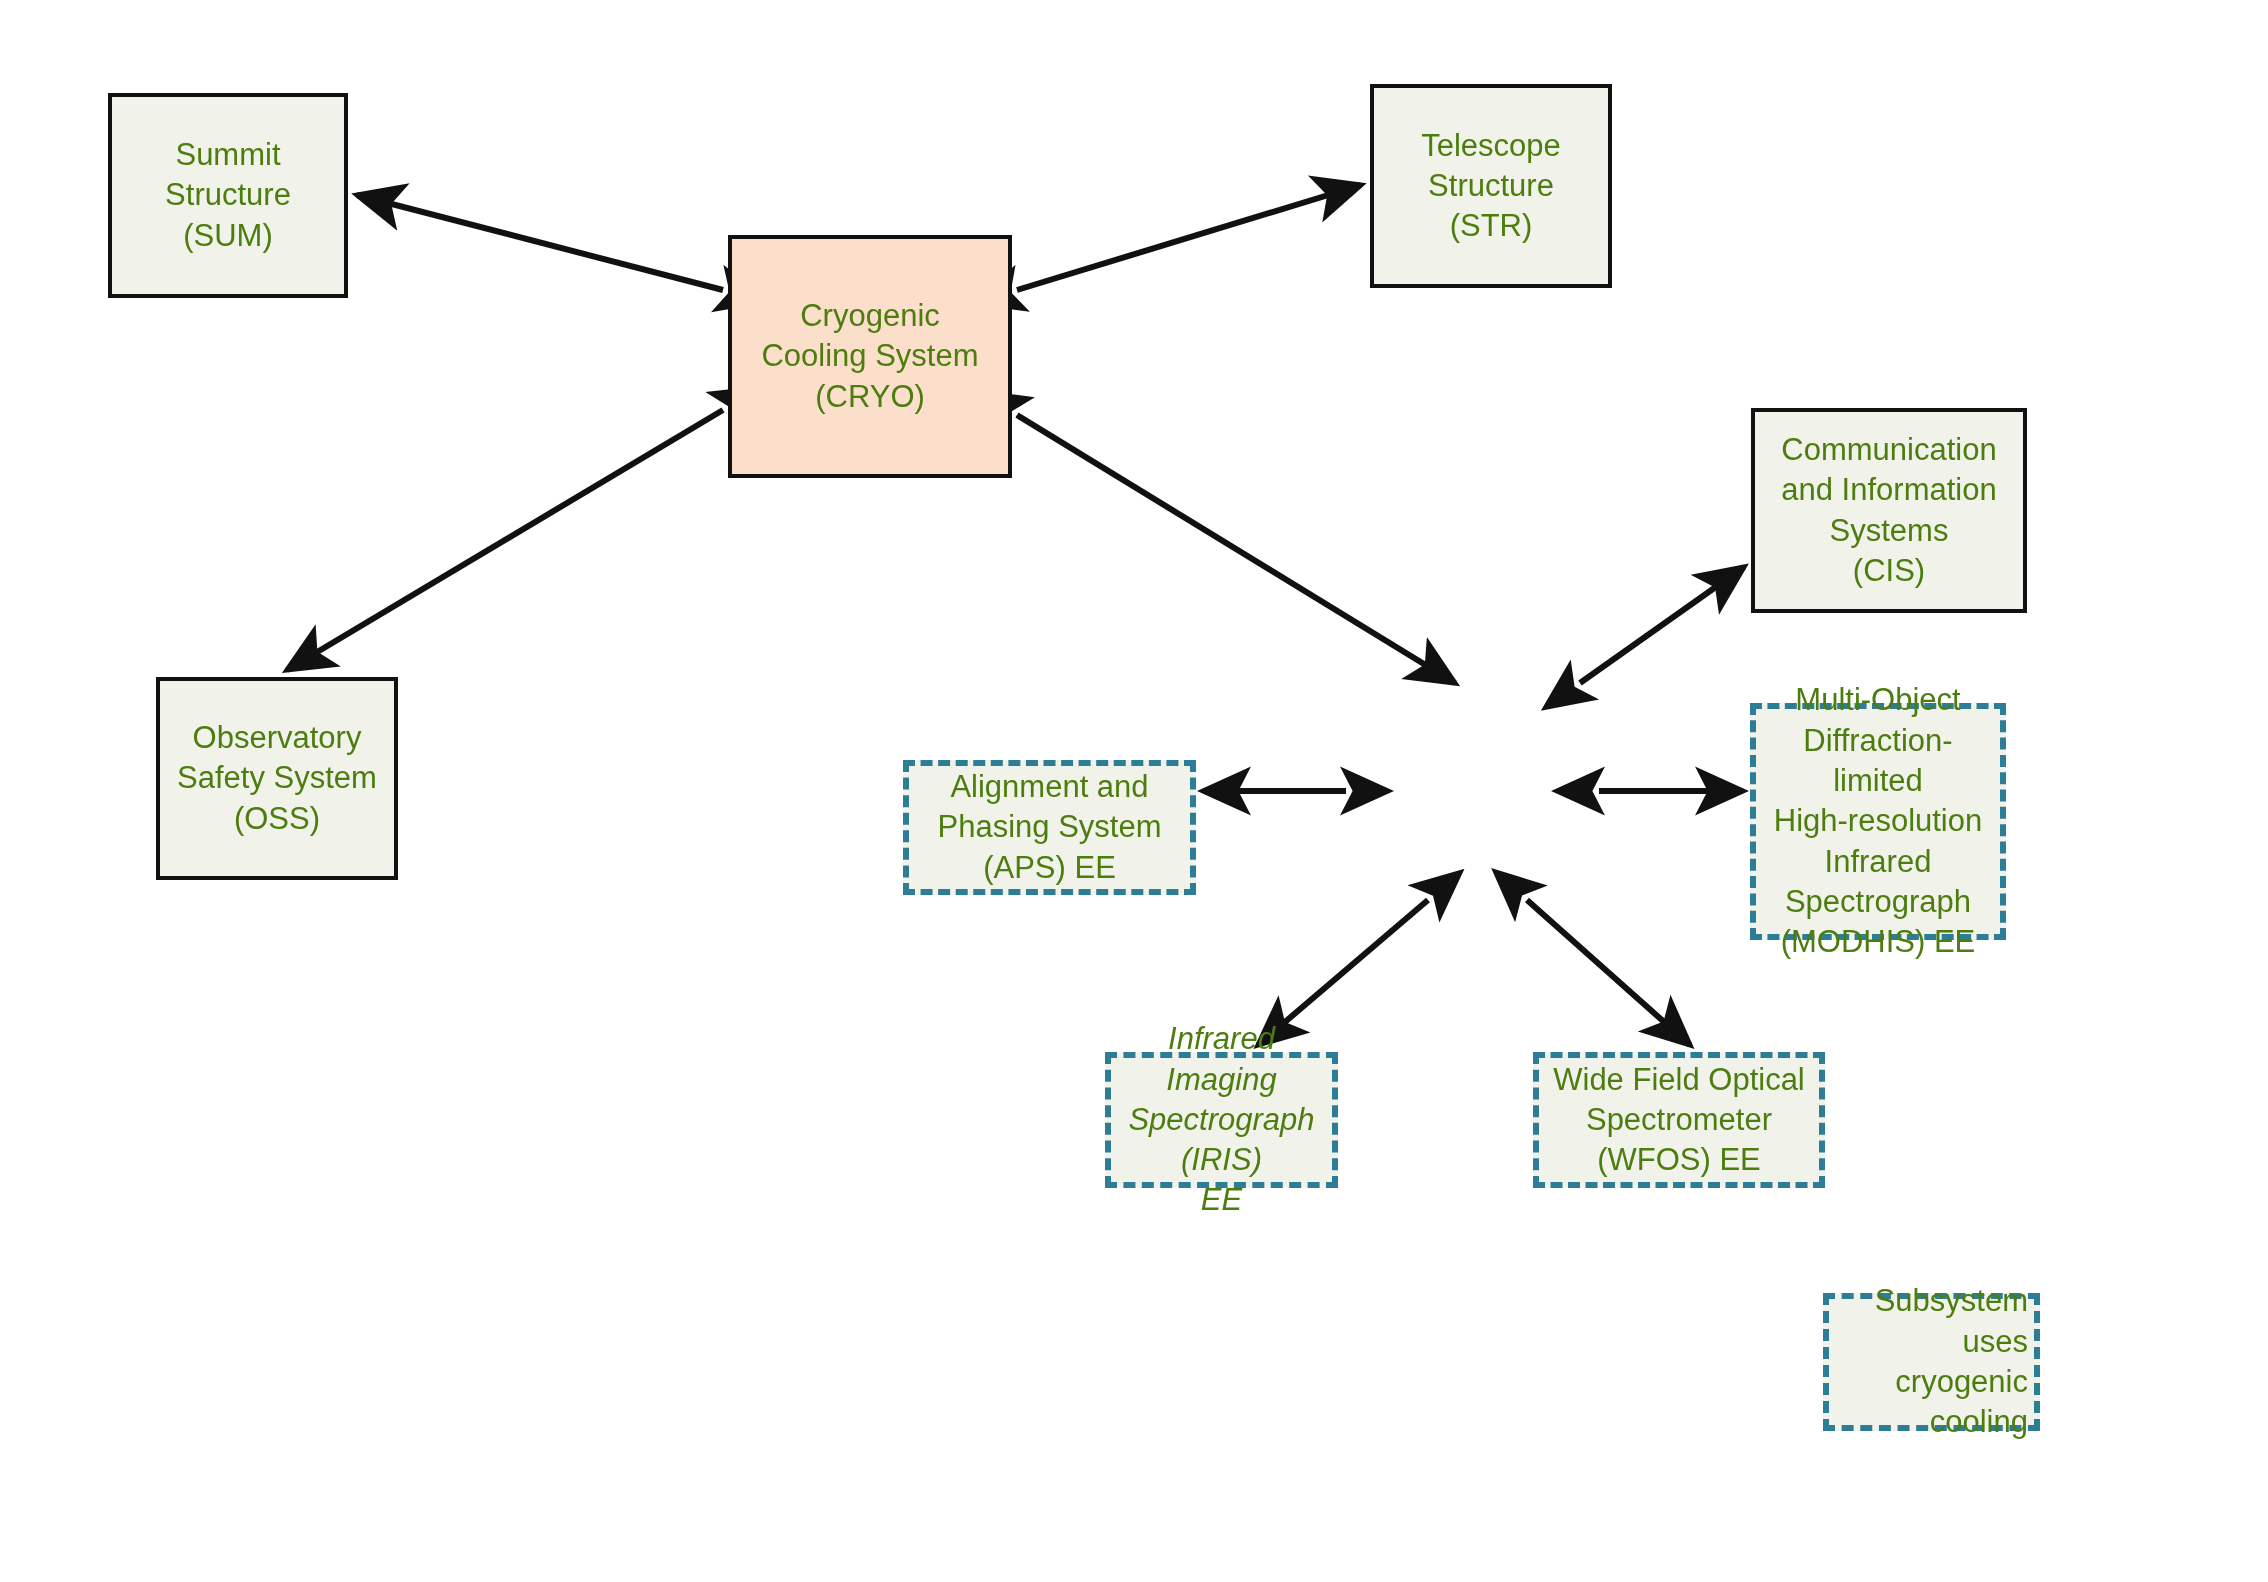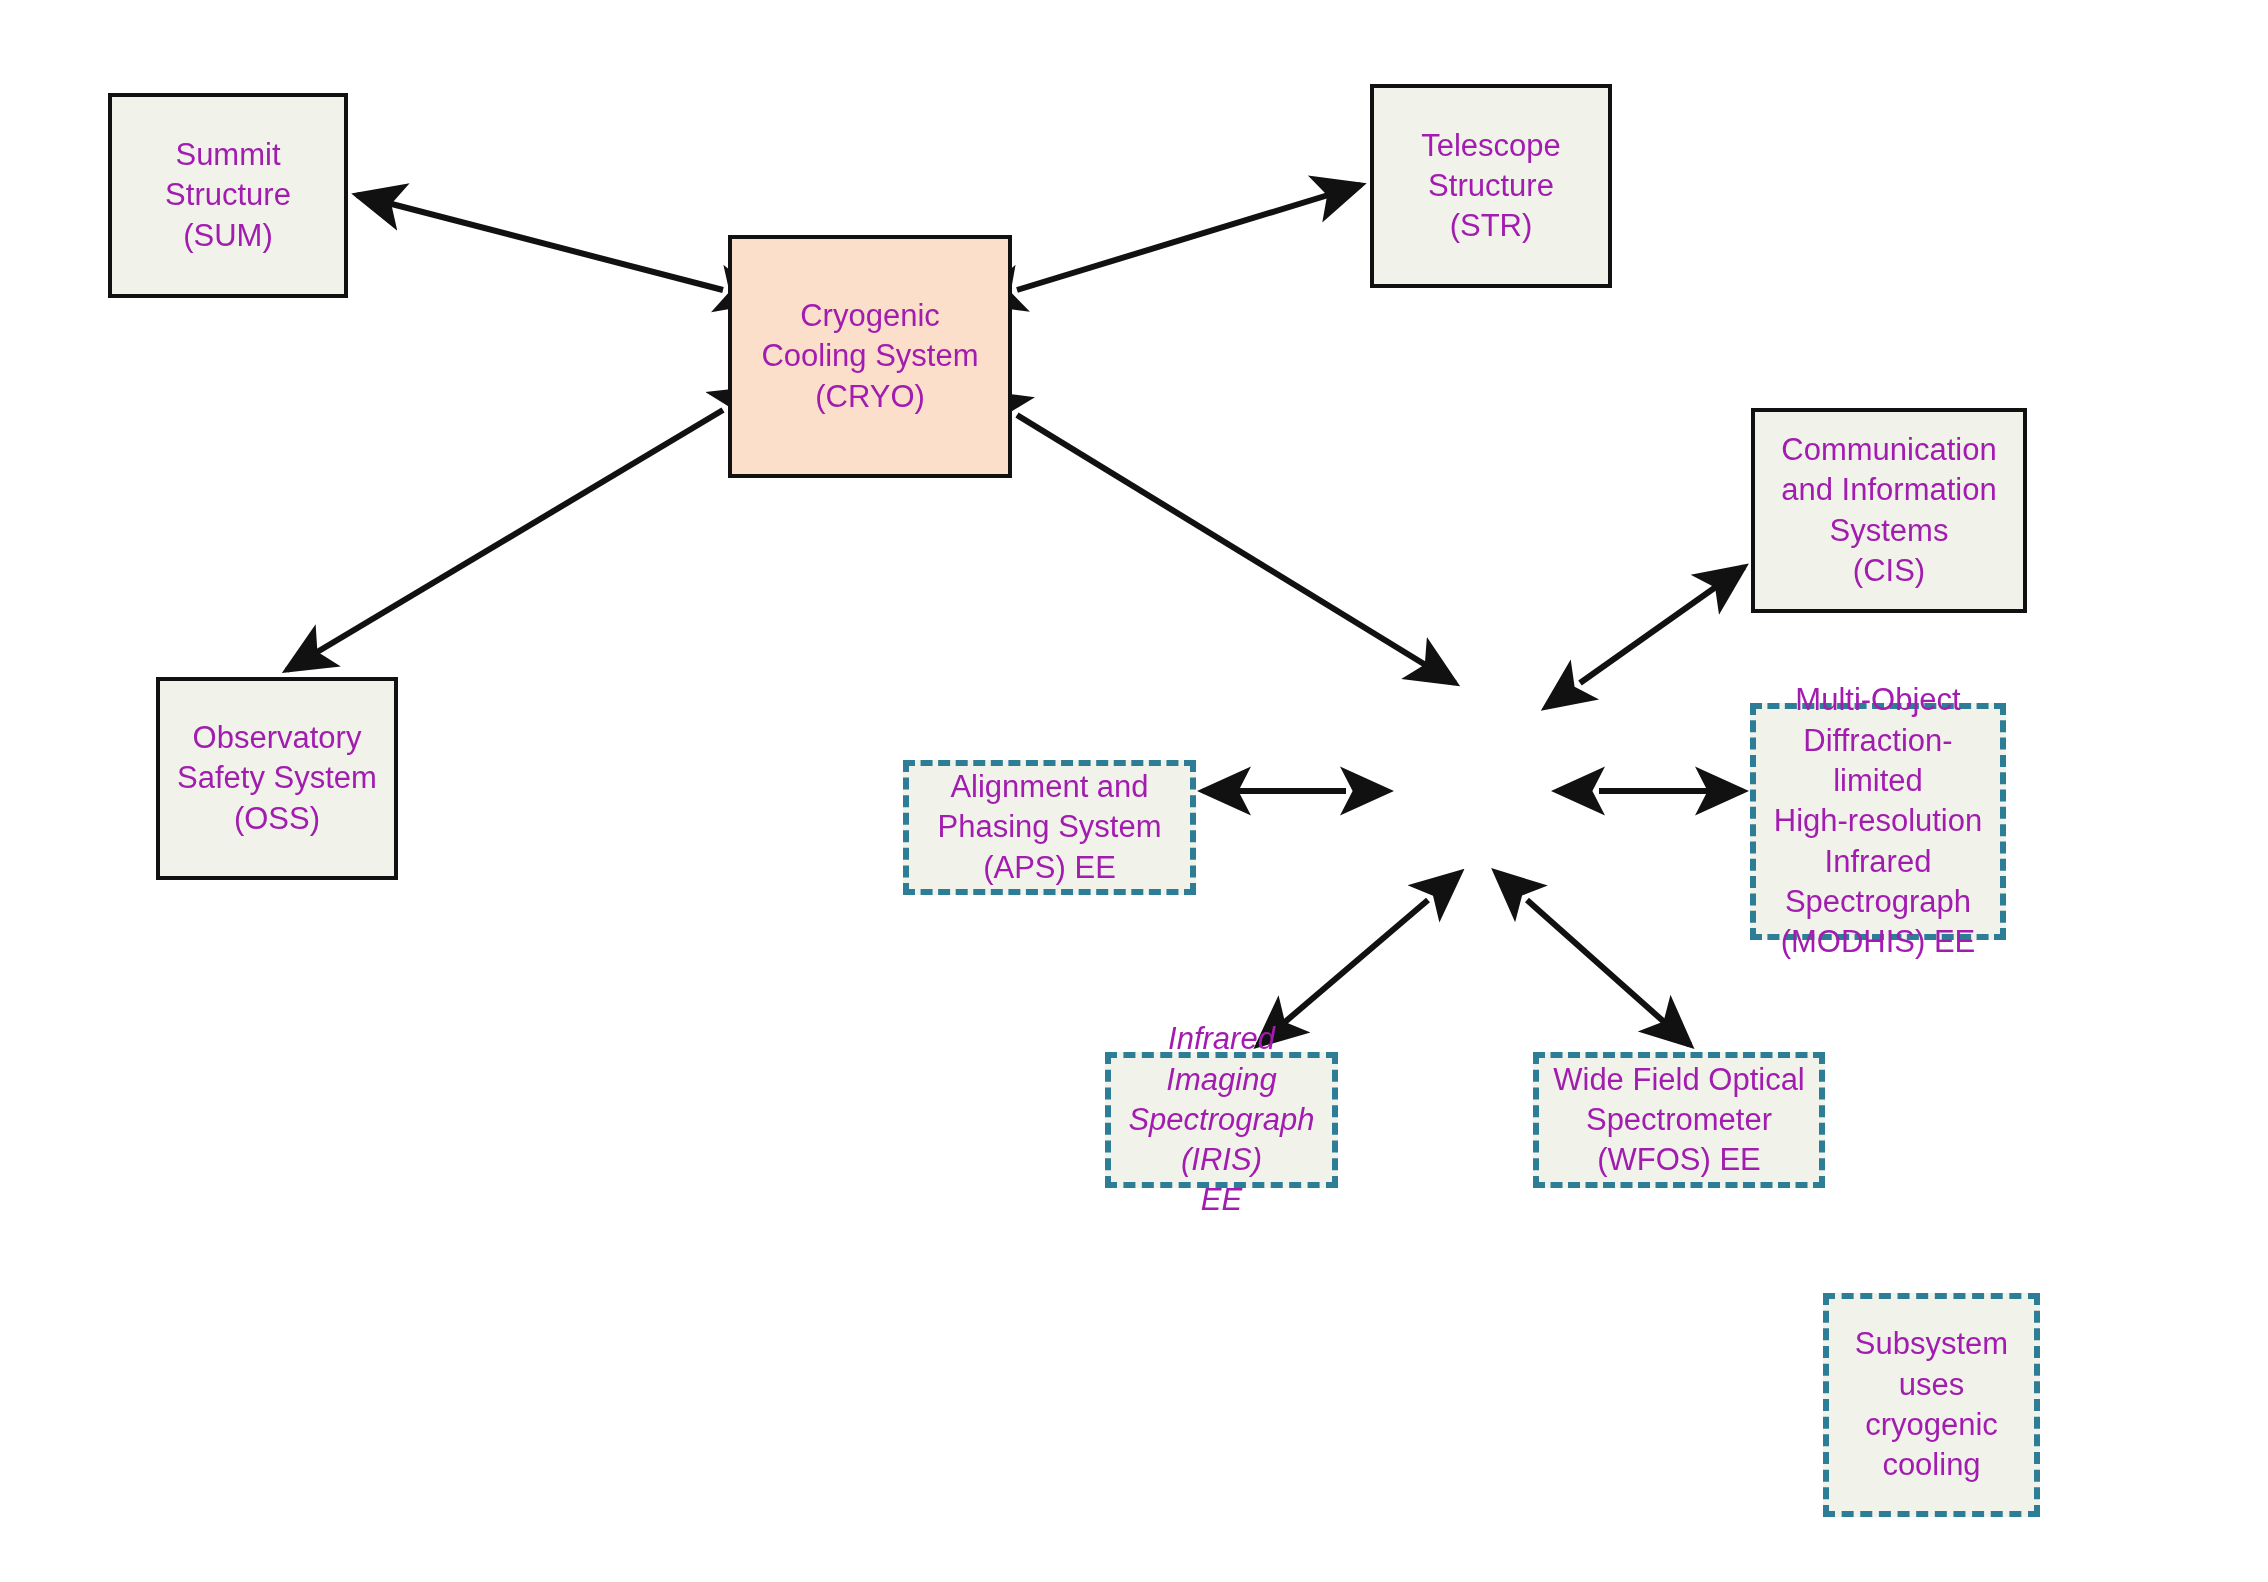--- a/index.html
+++ b/index.html
@@ -23,21 +23,21 @@
     height: 1582px;
     pointer-events: none;
   }
   .node {
     position: absolute;
     box-sizing: border-box;
     display: flex;
     align-items: center;
     justify-content: center;
     text-align: center;
-    color: #a21caf;
+    color: #4d7c0f;
     font-size: 31px;
     line-height: 1.30;
     z-index: 5;
   }
   .node .label { display: block; width: 100%; padding: 0 6px; }
   .node.solid {
     border: 4px solid #111111;
     background: #f1f3ea;
   }
   .node.solid.accent-cryo {
@@ -155,21 +155,21 @@
   </div>
 
   <div class="node dashed" style="left:1533px; top:1052px; width:292px; height:136px;">
     <span class="label">
       <span>Wide Field Optical</span><br>
       <span>Spectrometer</span><br>
       <span>(WFOS) EE</span>
     </span>
   </div>
 
-  <div class="node dashed" style="left:1823px; top:1293px; width:217px; height:224px;">
+  <div class="node dashed" style="left:1823px; top:1293px; width:217px; height:138px;text-align:right;">
     <span class="label">
       <span>Subsystem</span><br>
       <span>uses cryogenic</span><br>
       <span>cooling</span>
     </span>
   </div>
 
 </div>
 
 </body></html>

